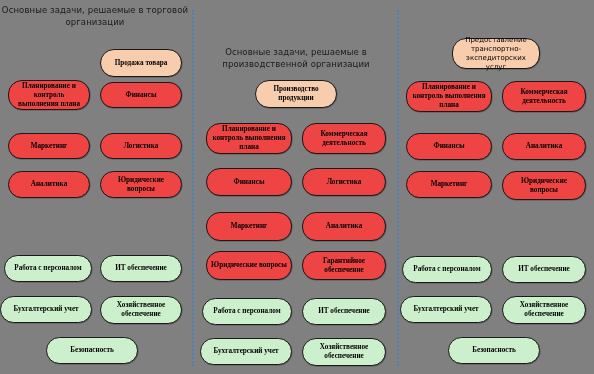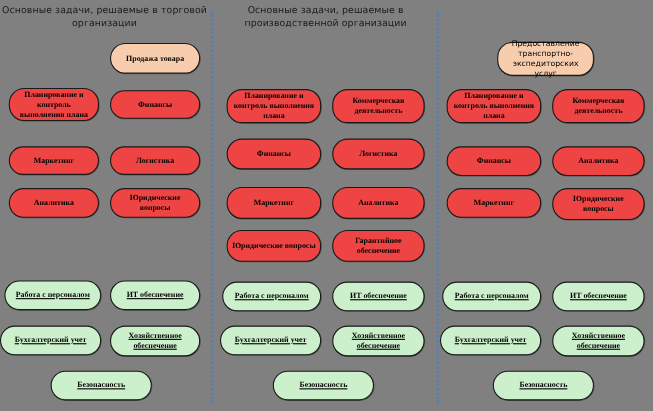--- a/index.html
+++ b/index.html
@@ -20,21 +20,21 @@
     width: 594px;
     height: 374px;
     background: #808080;
   }
   .column {
     position: absolute;
     top: 0;
     height: 286px;
   }
   .col-1 { left: 0px;   width: 190px; }
-  .col-2 { left: 198px; width: 196px; }
+  .col-2 { left: 198px; width: 196px; margin-top: 42px; }
   .col-3 { left: 400px; width: 194px; }
 
   .divider {
     position: absolute;
     top: 10px;
     width: 0px;
     height: 356px;
     border-left: 2px dotted #4b7fc0;
   }
   .divider-1 { left: 192px; }
@@ -66,37 +66,37 @@
     font-family: "Liberation Serif", serif;
     font-size: 7.2px;
     font-weight: 700;
     line-height: 9px;
     color: #000;
     padding: 1px 4px;
     box-shadow: 0.5px 0.5px 0 rgba(0,0,0,0.35);
   }
   .pill.peach  { background: #f7cdae; }
   .pill.yellow { background: #ef4444; }
-  .pill.green  { background: #ccf0cc; text-decoration: underline; }
+  .pill.green  { background: #ccf0cc; }
   .pill.title-pill {
     font-family: "DejaVu Sans", sans-serif;
     font-size: 7px;
     font-weight: 400;
     line-height: 9px;
   }
 </style>
 </head>
 <body>
 
 <div class="board">
 
   <div class="column col-1">
     <div class="col-title">Основные задачи, решаемые в торговой организации</div>
 
-    <div class="pill peach" style="left:100px; top:39px; width:82px; height:28px;">Продажа товара</div>
+    <div class="pill peach" style="left:100px; top:49px; width:82px; height:28px;">Продажа товара</div>
 
     <div class="pill yellow" style="left:8px; top:80px; width:82px; height:30px;">Планирование и контроль выполнения плана</div>
     <div class="pill yellow" style="left:100px; top:82px; width:82px; height:26px;">Финансы</div>
 
     <div class="pill yellow" style="left:8px; top:133px; width:82px; height:26px;">Маркетинг</div>
     <div class="pill yellow" style="left:100px; top:133px; width:82px; height:26px;">Логистика</div>
 
     <div class="pill yellow" style="left:8px; top:171px; width:82px; height:27px;">Аналитика</div>
     <div class="pill yellow" style="left:100px; top:171px; width:82px; height:27px;">Юридические вопросы</div>
 
@@ -105,20 +105,21 @@
 
     <div class="pill green" style="left:0px; top:296px; width:92px; height:27px;">Бухгалтерский учет</div>
     <div class="pill green" style="left:100px; top:296px; width:82px; height:28px;">Хозяйственное обеспечение</div>
 
     <div class="pill green" style="left:46px; top:337px; width:92px; height:27px;">Безопасность</div>
   </div>
 
   <div class="column col-2">
     <div class="col-title">Основные задачи, решаемые в производственной организации</div>
 
+    <div class="pill peach" style="left:57px; top:38px; width:82px; height:28px;">Производство продукции</div>
 
     <div class="pill yellow" style="left:8px; top:81px; width:86px; height:31px;">Планирование и контроль выполнения плана</div>
     <div class="pill yellow" style="left:104px; top:81px; width:84px; height:31px;">Коммерческая деятельность</div>
 
     <div class="pill yellow" style="left:8px; top:126px; width:86px; height:28px;">Финансы</div>
     <div class="pill yellow" style="left:104px; top:126px; width:84px; height:28px;">Логистика</div>
 
     <div class="pill yellow" style="left:8px; top:170px; width:86px; height:29px;">Маркетинг</div>
     <div class="pill yellow" style="left:104px; top:170px; width:84px; height:29px;">Аналитика</div>
 

